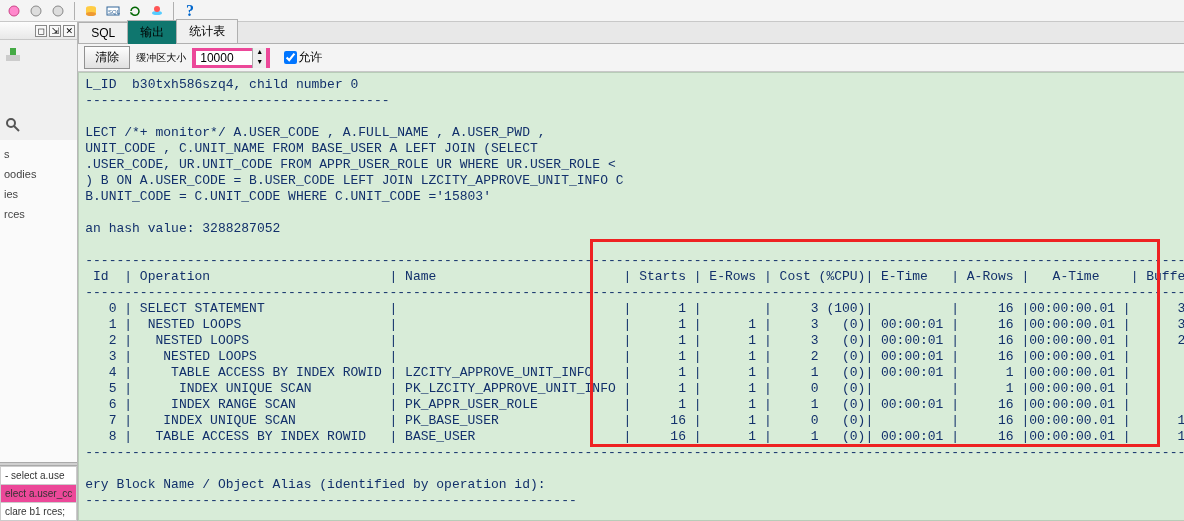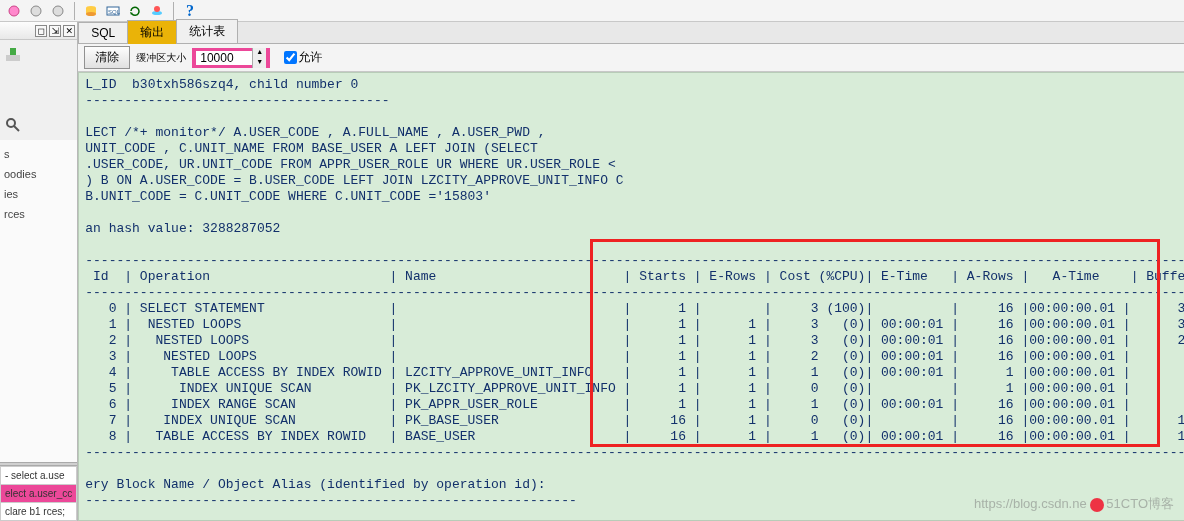--- a/index.html
+++ b/index.html
@@ -20,21 +20,21 @@
 .side-icon { width: 18px; height: 18px; margin: 6px 4px; display: block; }
 .left-divider { height: 4px; background: #d0d0d0; border-top: 1px solid #aaa; border-bottom: 1px solid #aaa; }
 .left-bottom { background: #fafafa; overflow: hidden; }
 .hist-row { border: 1px solid #ccc; border-top: none; font-size: 10px; padding: 3px 4px; white-space: nowrap; color: #333; background: #fff; }
 .hist-row:first-child { border-top: 1px solid #ccc; }
 .hist-row.sel { background: #ec4899; }
 
 .right-col { flex: 1; display: flex; flex-direction: column; background: #f0f0f0; }
 .tab-bar { height: 22px; display: flex; align-items: flex-end; border-bottom: 1px solid #b0b0b0; background: #e8e8e8; }
 .tab { padding: 3px 12px; border: 1px solid #b0b0b0; border-bottom: none; background: #f0f0f0; margin-right: -1px; font-size: 12px; cursor: pointer; }
-.tab.active { background: #eab308; position: relative; top: 1px; }
+.tab.active { background: #0f766e; position: relative; top: 1px; }
 .ctrl-bar { height: 28px; background: #f4f4f4; border-bottom: 1px solid #c8c8c8; display: flex; align-items: center; padding: 0 6px; gap: 6px; }
 .btn { border: 1px solid #919191; background: linear-gradient(#fdfdfd,#e0e0e0); padding: 2px 10px; font-size: 12px; cursor: pointer; }
 .lbl { font-size: 10px; }
 .spin { display: flex; align-items: center; border: 4px solid #ec4899; background: #fff; height: 20px; }
 .spin input { border: none; width: 56px; padding: 0 4px; font-size: 12px; outline: none; }
 .spin .spbtns { display: flex; flex-direction: column; }
 .spin .spb { width: 14px; height: 10px; font-size: 7px; line-height: 8px; text-align: center; border-left: 1px solid #aaa; background: #eee; cursor: pointer; }
 .chk { display: flex; align-items: center; gap: 1px; margin-left: 8px; }
 .chk input { width: 13px; height: 13px; }
 
@@ -175,17 +175,13 @@
 <span>   8 |   TABLE ACCESS BY INDEX ROWID   | BASE_USER                   |     16 |      1 |     1   (0)| 00:00:01 |     16 |00:00:00.01 |      16 </span>
 <span>---------------------------------------------------------------------------------------------------------------------------------------------</span>
 
 <span>ery Block Name / Object Alias (identified by operation id):</span>
 <span>---------------------------------------------------------------</span>
         <div class="redbox" style="left:511px; top:166px; width:570px; height:208px;"></div>
       </div>
     </div>
   </div>
 
-  <div class="watermark">
-    <span>https://blog.csdn.ne</span>
-    <span class="logo"></span><span>51CTO博客</span>
-  </div>
 </div>
 
 </body></html>

